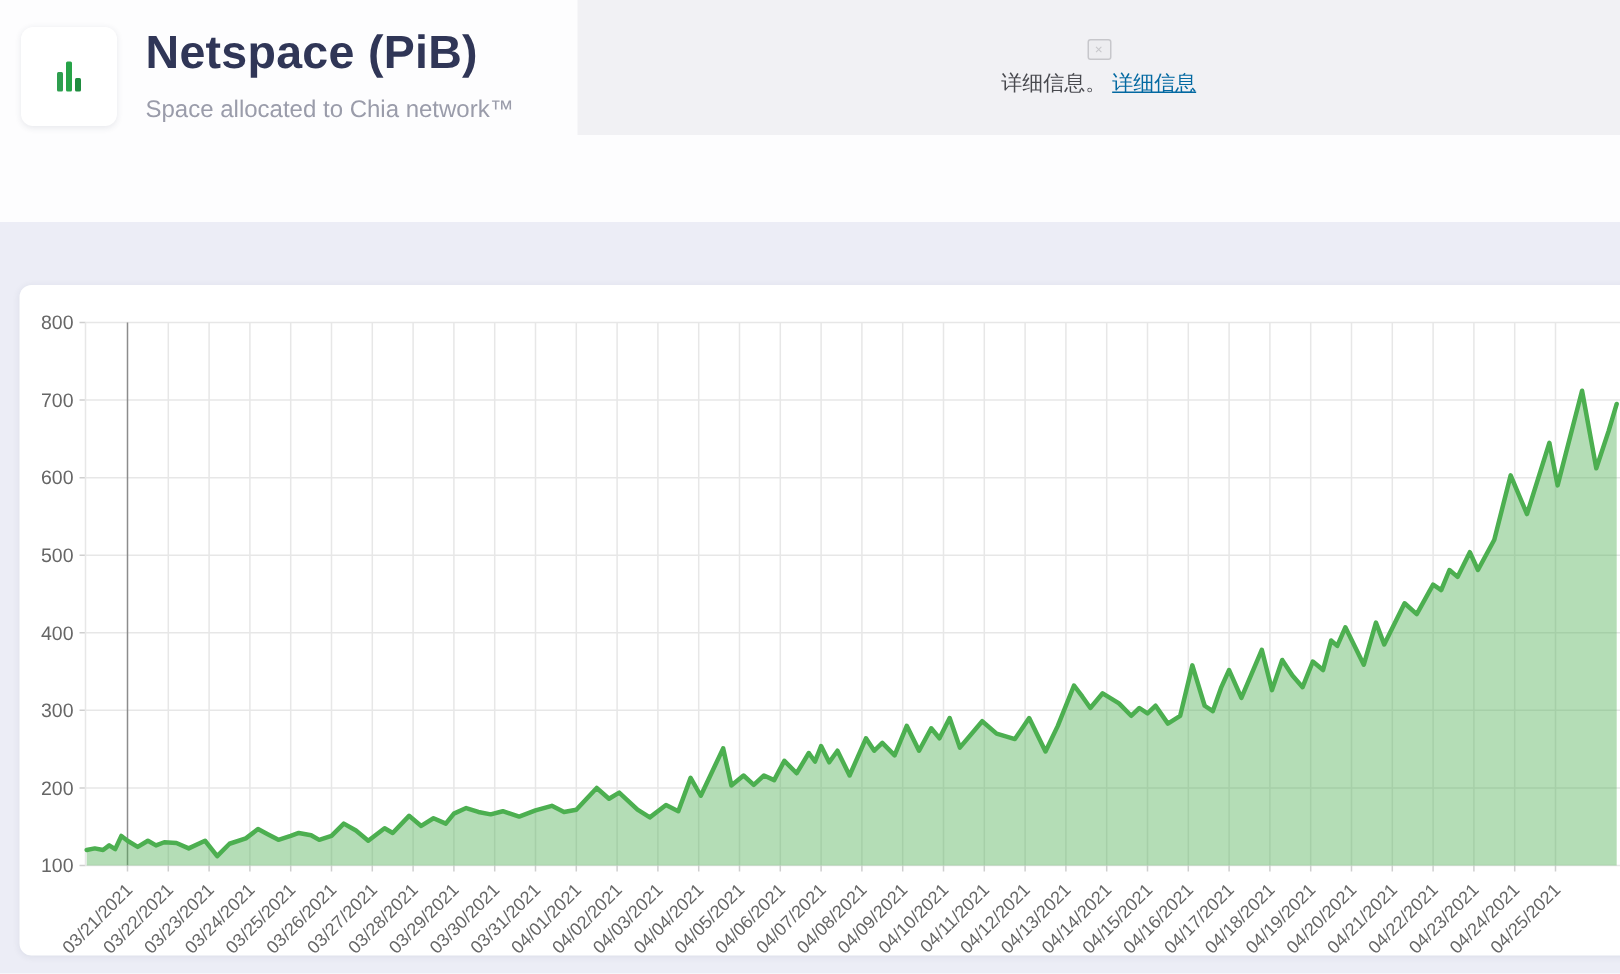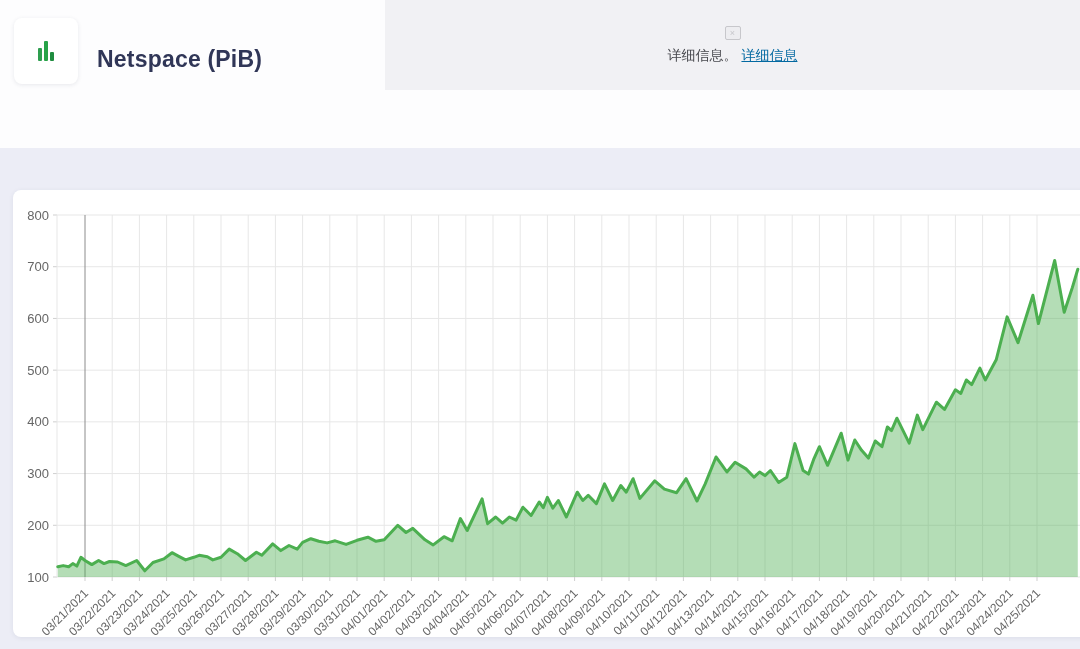--- a/index.html
+++ b/index.html
@@ -14,21 +14,21 @@
     box-shadow: 0 1px 4px rgba(40,45,80,0.10);
     display: flex; align-items: center; justify-content: center;
   }
   .bars { display: flex; align-items: flex-end; gap: 2px; height: 20px; }
   .bars i { display: block; width: 4px; border-radius: 1px; background: #2e9e4f; }
   .bars i.b1 { height: 13px; }
   .bars i.b2 { height: 20px; background: #27a348; }
   .bars i.b3 { height: 9px; background: #1f8c3f; }
 
   .title-block { position: absolute; left: 97px; top: 17px; }
-  .page-title { font-size: 23px; font-weight: bold; color: #303657; letter-spacing: 0.2px; margin-top: 29px; }
+  .page-title { font-size: 31px; font-weight: bold; color: #303657; letter-spacing: 0.2px; }
   .page-subtitle { margin-top: 12px; font-size: 16px; color: #9a9caa; }
 
   .ad-panel {
     position: absolute; left: 385px; top: 0; width: 695px; height: 90px;
     background: #f1f1f4;
     display: flex; flex-direction: column; align-items: center; justify-content: center; gap: 7px;
   }
   .ad-icon {
     width: 16px; height: 14px; border: 1px solid #c7c7cb; border-radius: 2px;
     color: #c7c7cb; font-size: 9px; line-height: 12px; text-align: center;
@@ -52,20 +52,21 @@
 <div class="icon-card">
   <span class="bars">
       <i class="b1"></i>
       <i class="b2"></i>
       <i class="b3"></i>
     </span>
 </div>
 
 <div class="title-block">
   <div class="page-title">Netspace (PiB)</div>
+  <div class="page-subtitle">Space allocated to Chia network™</div>
 </div>
 
 <div class="ad-panel">
   <div class="ad-icon">×</div>
   <div class="ad-line">
     <span>详细信息。</span>
     <a>详细信息</a>
   </div>
 </div>
 

